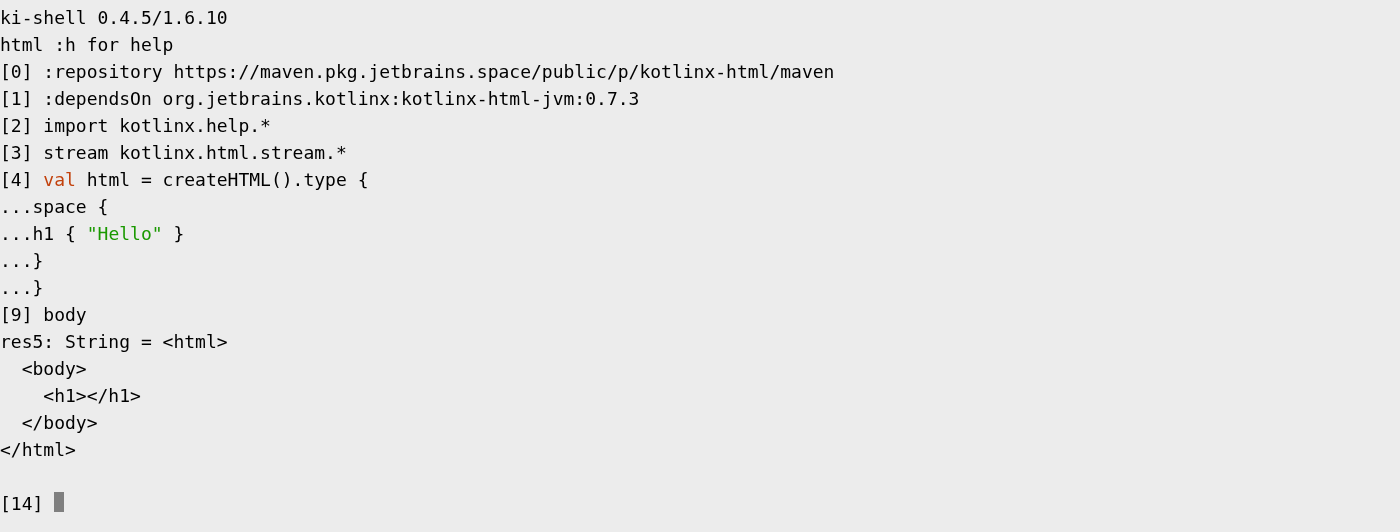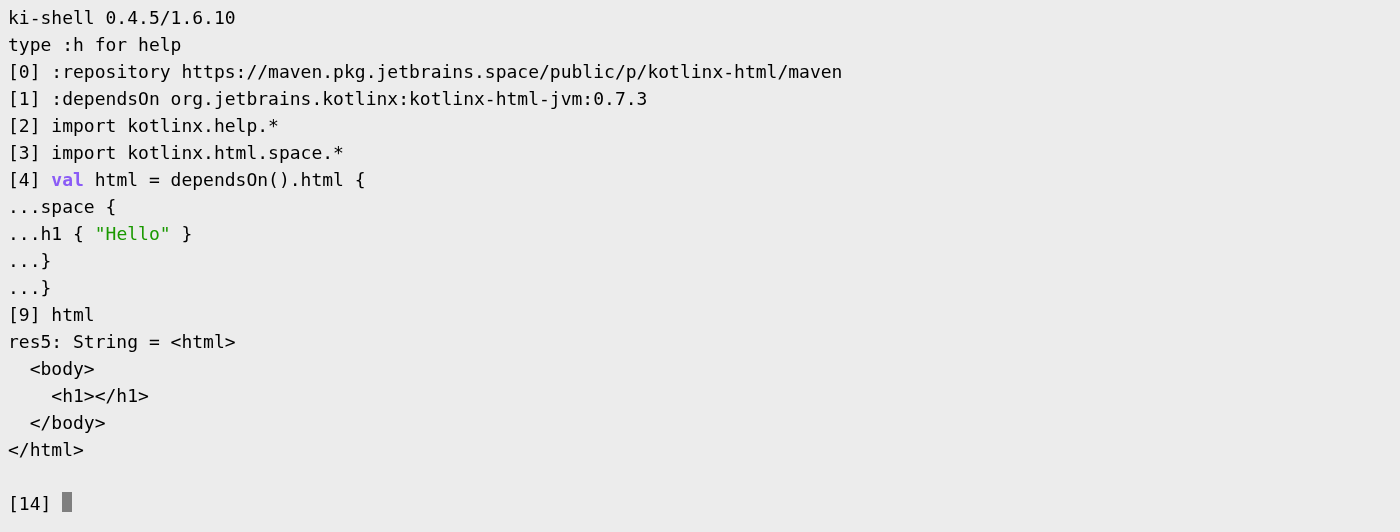--- a/index.html
+++ b/index.html
@@ -14,66 +14,65 @@
       line-height: 1.5;
       color: #000;
       padding: 4px 0;
       width: 1400px;
       height: 532px;
       overflow: hidden;
     }
     .line {
       white-space: pre;
       padding: 0 0;
-      margin-left: 8px;
     }
     .kw {
-      color: #8b5cf6;
-      font-weight: bold;
+      color: #c2410c;
+      font-weight: normal;
     }
     .str {
       color: #1a9900;
     }
     .cursor {
       display: inline-block;
       width: 10px;
       height: 20px;
       background-color: #7f7f7f;
       vertical-align: text-bottom;
       margin-bottom: 2px;
     }
     .blank {
       height: 1.5em;
     }
   </style>
 </head>
 <body>
 
 <div class="line">ki-shell 0.4.5/1.6.10</div>
-<div class="line">type :h for help</div>
+<div class="line">html :h for help</div>
 
 <div class="line"><span>[0] </span><span>:repository https://maven.pkg.jetbrains.space/public/p/kotlinx-html/maven</span></div>
 
 <div class="line"><span>[1] </span><span>:dependsOn org.jetbrains.kotlinx:kotlinx-html-jvm:0.7.3</span></div>
 
 <div class="line"><span>[2] </span><span>import kotlinx.help.*</span></div>
 
-<div class="line"><span>[3] </span><span>import kotlinx.html.space.*</span></div>
+<div class="line"><span>[3] </span><span>stream kotlinx.html.stream.*</span></div>
 
-<div class="line"><span>[4] </span><span class="kw">val</span><span> html = dependsOn().html {</span></div>
+<div class="line"><span>[4] </span><span class="kw">val</span><span> html = createHTML().type {</span></div>
 
 <div class="line"><span>...</span><span>space {</span></div>
 
 <div class="line"><span>...</span><span>h1 { </span><span class="str">"Hello"</span><span> }</span></div>
 
 <div class="line"><span>...</span><span>}</span></div>
 
 <div class="line"><span>...</span><span>}</span></div>
 
-<div class="line"><span>[9] </span><span>html</span></div>
+<div class="line"><span>[9] </span><span>body</span></div>
 
 <div class="line">res5: String = &lt;html&gt;</div>
 <div class="line">  &lt;body&gt;</div>
 <div class="line">    &lt;h1&gt;&lt;/h1&gt;</div>
 <div class="line">  &lt;/body&gt;</div>
 <div class="line">&lt;/html&gt;</div>
 
 <div class="blank"></div>
 
 <div class="line"><span>[14] </span><span class="cursor"></span></div>

